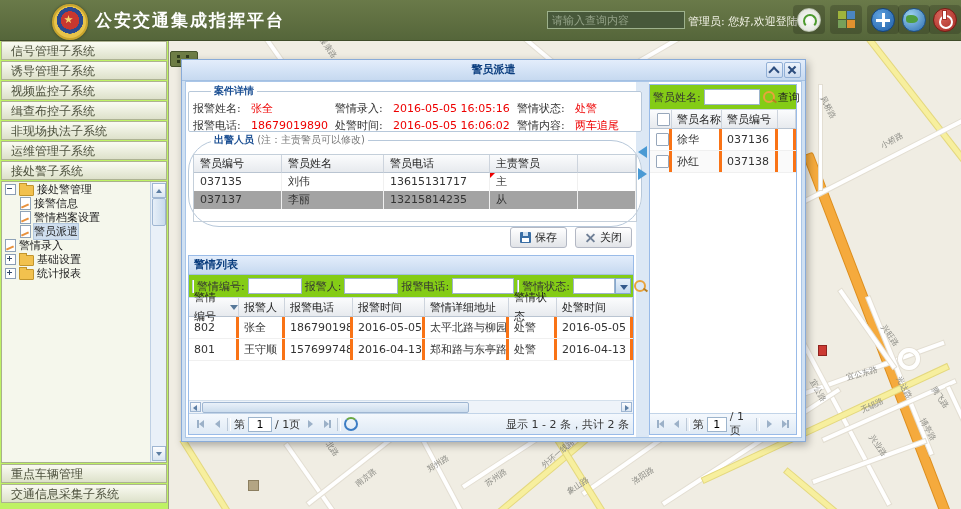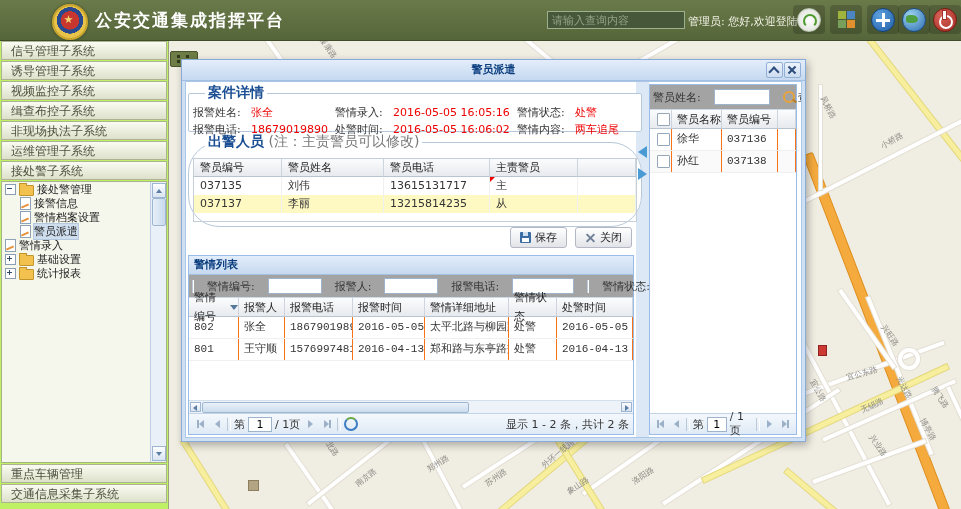--- a/index.html
+++ b/index.html
@@ -92,73 +92,73 @@
   .ttool.col{right:22px;} .ttool.cls{right:4px;}
   .ttool.col::before{content:"";position:absolute;left:3px;top:5px;width:6px;height:6px;
           border-left:2px solid #2c4d7e;border-top:2px solid #2c4d7e;transform:rotate(45deg);}
   .ttool.cls::before,.ttool.cls::after{content:"";position:absolute;left:2px;top:6px;width:10px;height:2px;background:#2c4d7e;}
   .ttool.cls::before{transform:rotate(45deg);} .ttool.cls::after{transform:rotate(-45deg);}
   .dlg-body{position:absolute;left:3px;right:3px;top:21px;bottom:3px;background:#fff;border:1px solid #aac6e8;overflow:hidden;}
   .bluestrip{position:absolute;left:450px;top:0;width:13px;height:100%;background:#dce8f5;}
 
   fieldset.fs{position:absolute;left:2px;width:444px;border:1px solid #b7c8da;border-radius:2px;
           margin:0;padding:2px 4px 2px 4px;background:#fff;}
-  fieldset.fs legend{font-size:14px;padding:0 3px;margin-left:12px;}
+  fieldset.fs legend{font-size:10px;padding:0 3px;margin-left:18px;}
   .leg-b{color:#1b4f93;font-weight:bold;} .leg-n{color:#777;font-weight:normal;}
   .fs.case{top:2px;height:42px;}
   .caserow{display:flex;align-items:center;height:17px;}
   .cl{width:58px;color:#333;} .cv{color:#ee0000;}
   .cv.w1{width:82px;} .cv.w2{width:122px;}
   .cl.m{margin-left:2px;}
 
   .fs.disp{top:51px;height:88px;border-radius:31px;}
   .dtable{position:absolute;left:4px;right:4px;top:7px;bottom:4px;border:1px solid #c4cfda;overflow:hidden;}
   .dhd,.drow{display:flex;}
   .dhd .c{background:linear-gradient(#fbfcfd,#e7eaee);border-right:1px solid #cdd4dd;border-bottom:1px solid #b9c4d1;
           height:18px;line-height:18px;padding-left:6px;box-sizing:border-box;color:#222;}
   .drow .c{height:18px;line-height:18px;padding-left:6px;border-right:1px solid #f0f0f0;box-sizing:border-box;position:relative;}
-  .drow.alt{background:#fef9c3;}
+  .drow.alt{background:#a3a3a3;}
   .c.c1{width:88px;} .c.c2{width:102px;} .c.c3{width:106px;} .c.c4{width:88px;} .c.cf{flex:1;}
   .dirty{position:absolute;left:0;top:0;width:0;height:0;border-left:5px solid #e00;border-bottom:5px solid transparent;}
 
   .btnrow{position:absolute;left:2px;top:145px;width:444px;display:flex;justify-content:flex-end;gap:8px;}
   .btn{display:flex;align-items:center;gap:4px;height:21px;padding:0 9px;font-size:11px;color:#222;
        background:linear-gradient(#ffffff,#e2e4e8);border:1px solid #b3b8c4;border-radius:3px;cursor:pointer;font-family:inherit;}
   .floppy{width:11px;height:11px;background:#3a6ea5;border-radius:1px;position:relative;}
   .floppy::before{content:"";position:absolute;left:3px;top:0;width:5px;height:4px;background:#cfe0f0;}
   .floppy::after{content:"";position:absolute;left:2px;bottom:1px;width:7px;height:4px;background:#fff;}
   .xico{width:11px;height:11px;position:relative;}
   .xico::before,.xico::after{content:"";position:absolute;left:0;top:4.5px;width:11px;height:2px;background:#6f7f96;}
   .xico::before{transform:rotate(45deg);} .xico::after{transform:rotate(-45deg);}
 
   
   .panel{position:absolute;border:1px solid #99bbe8;background:#fff;display:flex;flex-direction:column;box-sizing:border-box;}
   .p-hd{height:18px;line-height:18px;background:linear-gradient(#e3edfb,#c6d9f0);border-bottom:1px solid #a3c0e2;
         font-weight:bold;color:#0a3d7e;padding-left:5px;flex:0 0 auto;}
   .panel.incident{left:2px;top:173px;width:446px;bottom:2px;}
   .panel.officer{left:463px;top:2px;width:148px;bottom:2px;}
 
-  .toolbar{display:flex;align-items:center;gap:13px;padding:0 3px;height:22px;background:#a3a3a3;
+  .toolbar{display:flex;align-items:center;gap:3px;padding:0 3px;height:22px;background:#84cc16;
            border-bottom:1px solid #cdd9e7;flex:0 0 auto;white-space:nowrap;}
   .tsep{width:2px;height:13px;border-left:1px solid #bcc9d8;border-right:1px solid #fff;}
   .tin{height:14px;border:1px solid #9db4cc;font-size:11px;padding:0 2px;font-family:inherit;}
   .combo{display:flex;}
   .combo .trig{width:16px;height:16px;background:linear-gradient(#e7f0fa,#c3d8ee);border:1px solid #86a9d0;
         position:relative;cursor:pointer;box-sizing:border-box;}
   .combo .trig::before{content:"";position:absolute;left:4px;top:6px;border-left:4px solid transparent;border-right:4px solid transparent;border-top:5px solid #33598c;}
   .srch{display:flex;align-items:center;gap:3px;cursor:pointer;color:#222;}
   .mag{width:8px;height:8px;border:2px solid #e8a33d;border-radius:50%;position:relative;}
   .mag::after{content:"";position:absolute;left:7px;top:7px;width:5px;height:2px;background:#b97f1f;transform:rotate(40deg);}
 
   .ghd{display:flex;flex:0 0 auto;}
   .ghd .g{background:linear-gradient(#fbfcfd,#e7eaee);border-right:1px solid #cdd4dd;border-bottom:1px solid #b9c4d1;
         height:19px;line-height:19px;padding-left:5px;box-sizing:border-box;color:#222;display:flex;align-items:center;gap:4px;}
   .grow{display:flex;flex:0 0 auto;border-bottom:1px solid #f0f0f0;}
-  .grow .g{height:21px;line-height:21px;padding-left:5px;box-sizing:border-box;border-right:1px solid #f97316;
-        overflow:hidden;white-space:nowrap;font-family:Liberation Mono, monospace;}
+  .grow .g{height:21px;line-height:21px;padding-left:5px;box-sizing:border-box;border-right:3px solid #f97316;
+        overflow:hidden;white-space:nowrap;}
   .sortdn{width:0;height:0;border-left:4px solid transparent;border-right:4px solid transparent;border-top:5px solid #56789a;}
   .i1{width:50px;} .i2{width:46px;} .i3{width:68px;} .i4{width:72px;} .i5{width:84px;} .i6{width:48px;} .i7{flex:1;}
   .o1{width:22px;display:flex;align-items:center;justify-content:center;} .o2{width:50px;} .o3{width:56px;} .o4{flex:1;}
   .cb{width:11px;height:11px;background:#fff;border:1px solid #97a7bb;border-radius:1px;display:inline-block;}
   .gfill{flex:1;}
 
   .hscroll{height:12px;background:#eef3f9;border-top:1px solid #d4e0ec;position:relative;flex:0 0 auto;}
   .hscroll .ar{position:absolute;top:1px;width:11px;height:10px;background:linear-gradient(#fdfdfe,#d9e5f2);border:1px solid #9fb6d2;box-sizing:border-box;}
   .hscroll .ar.l{left:1px;} .hscroll .ar.r{right:1px;}
   .hscroll .ar.l::before{content:"";position:absolute;left:2px;top:2px;border-top:3px solid transparent;border-bottom:3px solid transparent;border-right:4px solid #5c7da3;}

